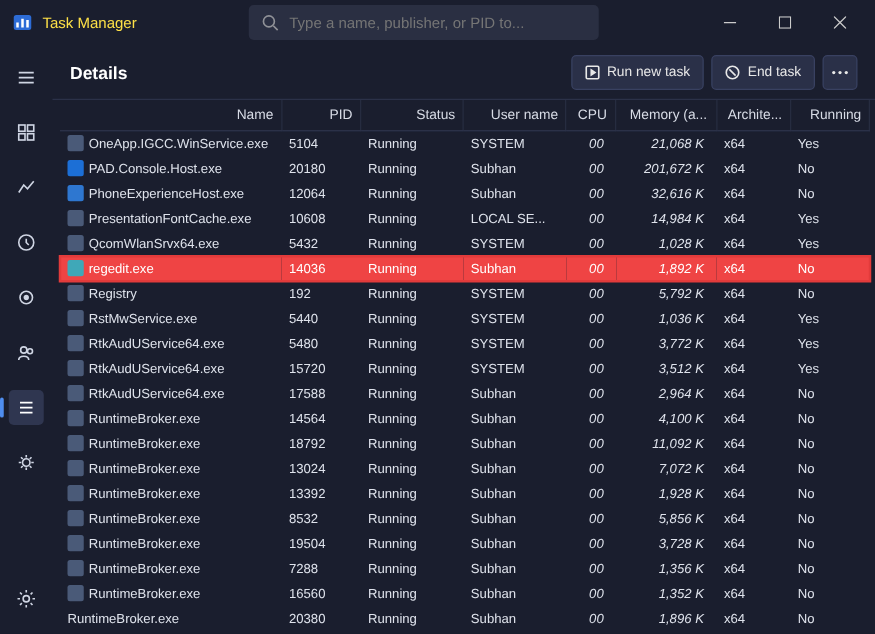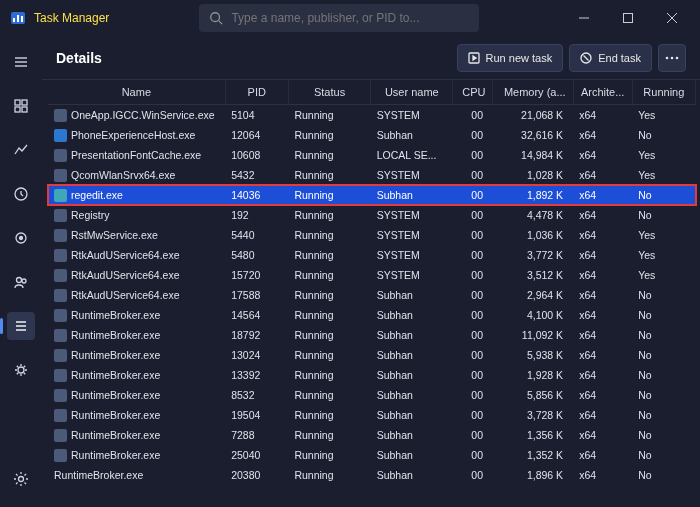--- a/index.html
+++ b/index.html
@@ -106,45 +106,45 @@
     flex: 1;
     overflow: hidden;
     padding: 0 4px 0 6px;
   }
   table {
     width: 100%;
     border-collapse: collapse;
     table-layout: fixed;
   }
   th {
-    text-align: center;
+    text-align: right;
     font-weight: 400;
     font-size: 11px;
     color: #d8dce6;
     padding: 6px 6px;
     border-bottom: 1px solid #2b3148;
     border-right: 1px solid #262c40;
     white-space: nowrap;
     overflow: hidden;
     text-overflow: ellipsis;
   }
   td {
     padding: 2.5px 6px;
     font-size: 10.5px;
     color: #dfe3ec;
     white-space: nowrap;
     overflow: hidden;
     text-overflow: ellipsis;
     line-height: 15px;
   }
-  td.num { text-align: right; padding-right: 10px;}
+  td.num { text-align: right; padding-right: 10px; font-style: italic;}
   th.num { text-align: right; padding-right: 7px;}
   tr.row { height: 19px; }
   tr.highlight td {
-    background: #1d4ed8;
+    background: #ef4444;
     color: #fff;
   }
   tr.highlight {
     outline: 2px solid #e23b3b;
     outline-offset: -1px;
   }
   .picon {
     display: inline-block;
     width: 13px; height: 13px;
     margin-right: 4px;
@@ -328,20 +328,30 @@
             <td><span class="picon" style="background:#4a5a78"></span>OneApp.IGCC.WinService.exe</td>
             <td>5104</td>
             <td>Running</td>
             <td>SYSTEM</td>
             <td class="num">00</td>
             <td class="num">21,068 K</td>
             <td>x64</td>
             <td>Yes</td>
           </tr>
           <tr class="row">
+            <td><span class="picon" style="background:#1c6fd6"></span>PAD.Console.Host.exe</td>
+            <td>20180</td>
+            <td>Running</td>
+            <td>Subhan</td>
+            <td class="num">00</td>
+            <td class="num">201,672 K</td>
+            <td>x64</td>
+            <td>No</td>
+          </tr>
+          <tr class="row">
             <td><span class="picon" style="background:#2e77d0"></span>PhoneExperienceHost.exe</td>
             <td>12064</td>
             <td>Running</td>
             <td>Subhan</td>
             <td class="num">00</td>
             <td class="num">32,616 K</td>
             <td>x64</td>
             <td>No</td>
           </tr>
           <tr class="row">
@@ -373,21 +383,21 @@
             <td class="num">1,892 K</td>
             <td>x64</td>
             <td>No</td>
           </tr>
           <tr class="row">
             <td><span class="picon" style="background:#4a5a78"></span>Registry</td>
             <td>192</td>
             <td>Running</td>
             <td>SYSTEM</td>
             <td class="num">00</td>
-            <td class="num">4,478 K</td>
+            <td class="num">5,792 K</td>
             <td>x64</td>
             <td>No</td>
           </tr>
           <tr class="row">
             <td><span class="picon" style="background:#4a5a78"></span>RstMwService.exe</td>
             <td>5440</td>
             <td>Running</td>
             <td>SYSTEM</td>
             <td class="num">00</td>
             <td class="num">1,036 K</td>
@@ -443,21 +453,21 @@
             <td class="num">11,092 K</td>
             <td>x64</td>
             <td>No</td>
           </tr>
           <tr class="row">
             <td><span class="picon" style="background:#4a5a78"></span>RuntimeBroker.exe</td>
             <td>13024</td>
             <td>Running</td>
             <td>Subhan</td>
             <td class="num">00</td>
-            <td class="num">5,938 K</td>
+            <td class="num">7,072 K</td>
             <td>x64</td>
             <td>No</td>
           </tr>
           <tr class="row">
             <td><span class="picon" style="background:#4a5a78"></span>RuntimeBroker.exe</td>
             <td>13392</td>
             <td>Running</td>
             <td>Subhan</td>
             <td class="num">00</td>
             <td class="num">1,928 K</td>
@@ -489,21 +499,21 @@
             <td>7288</td>
             <td>Running</td>
             <td>Subhan</td>
             <td class="num">00</td>
             <td class="num">1,356 K</td>
             <td>x64</td>
             <td>No</td>
           </tr>
           <tr class="row">
             <td><span class="picon" style="background:#4a5a78"></span>RuntimeBroker.exe</td>
-            <td>25040</td>
+            <td>16560</td>
             <td>Running</td>
             <td>Subhan</td>
             <td class="num">00</td>
             <td class="num">1,352 K</td>
             <td>x64</td>
             <td>No</td>
           </tr>
           <tr class="row">
             <td>RuntimeBroker.exe</td>
             <td>20380</td>

